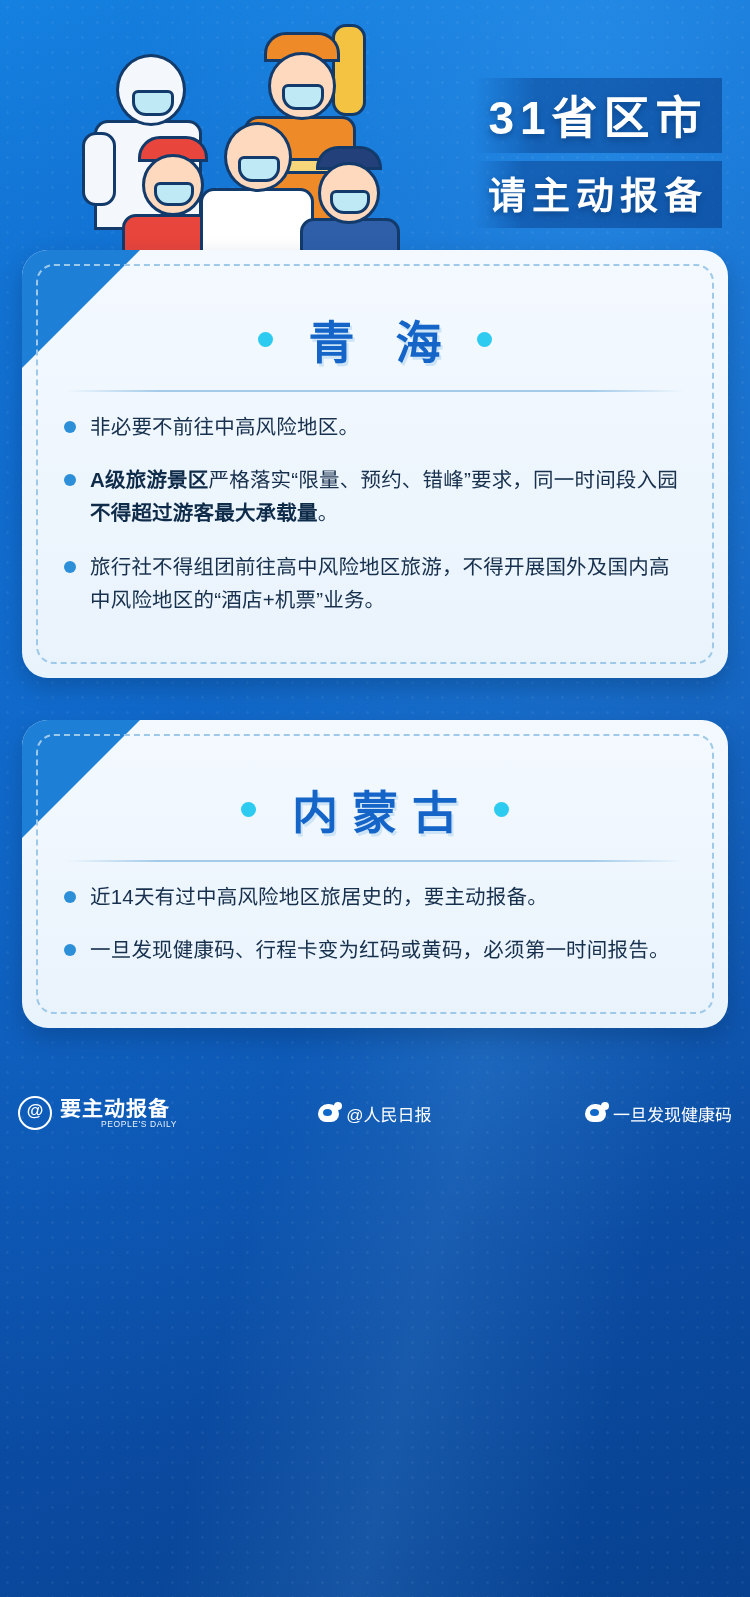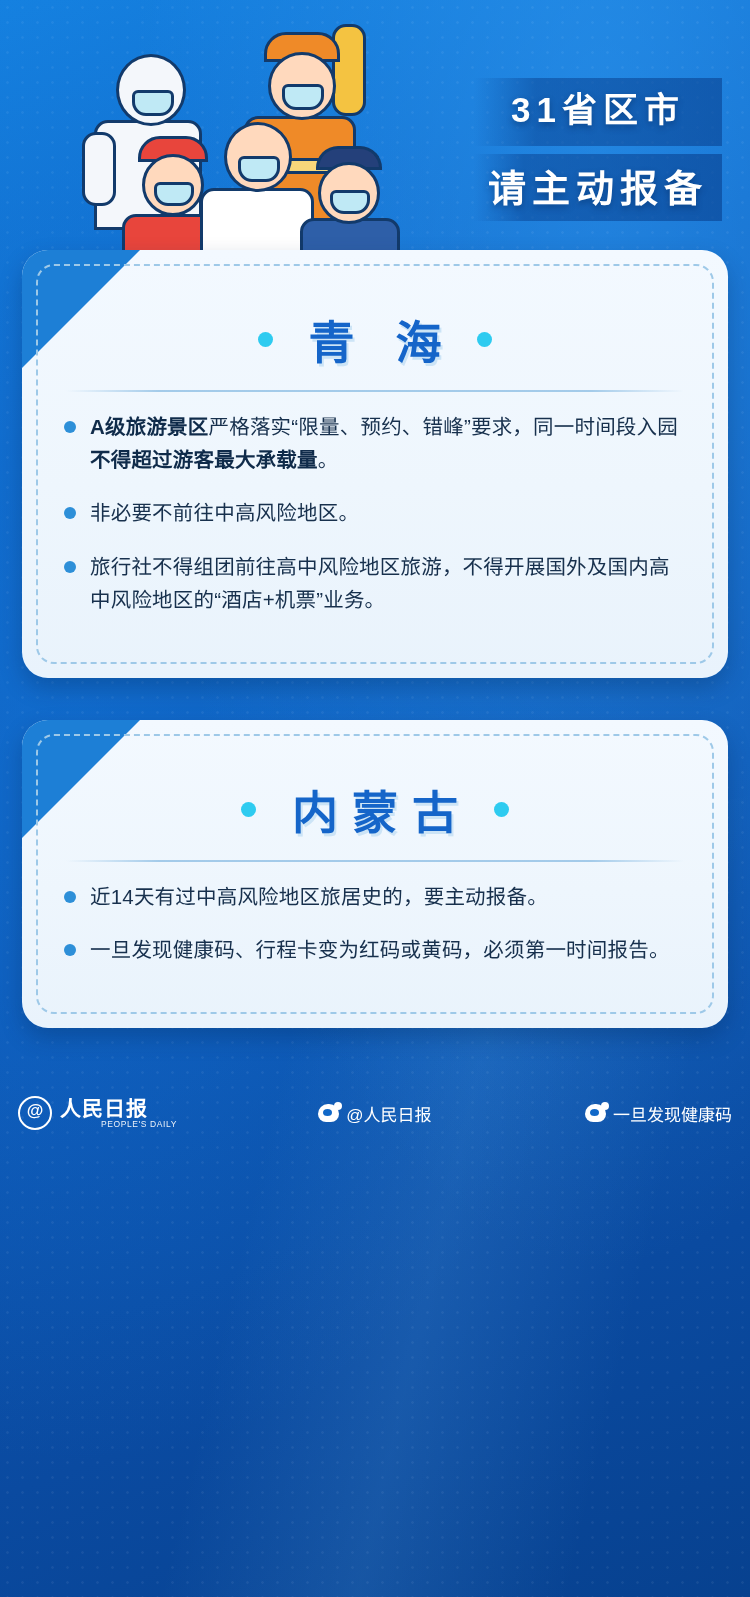--- a/index.html
+++ b/index.html
@@ -57,22 +57,22 @@
     text-align: center;
   }
   .title-line1, .title-line2 {
     display: block;
     color: #ffffff;
     font-weight: 700;
     letter-spacing: 6px;
     text-shadow: 0 3px 6px rgba(0,40,90,.45);
   }
   .title-line1 {
-    font-size: 35px;
-    padding: 3px 14px 14px 14px;
+    font-size: 46px;
+    padding: 3px 14px 6px 14px;
     background: linear-gradient(90deg, rgba(12,80,160,0) 0%, rgba(10,70,150,.55) 25%, rgba(10,70,150,.65) 100%);
   }
   .title-line2 {
     font-size: 38px;
     margin-top: 8px;
     padding: 4px 14px 8px 14px;
     background: linear-gradient(90deg, rgba(12,80,160,0) 0%, rgba(10,70,150,.55) 20%, rgba(10,70,150,.68) 100%);
   }
 
   
@@ -320,22 +320,22 @@
     <div class="card">
       <div class="card-corner"></div>
       <div class="card-inner">
         <div class="province-row">
           <span class="dot"></span>
           <span class="province">青 海</span>
           <span class="dot"></span>
         </div>
         <div class="rule"></div>
         <ul class="bullets">
+          <li>非必要不前往中高风险地区。</li>
           <li><span class="b">A级旅游景区</span>严格落实“限量、预约、错峰”要求，同一时间段入园<span class="b">不得超过游客最大承载量</span>。</li>
-          <li>非必要不前往中高风险地区。</li>
           <li>旅行社不得组团前往高中风险地区旅游，不得开展国外及国内高中风险地区的“酒店+机票”业务。</li>
         </ul>
       </div>
     </div>
 
     <div class="card">
       <div class="card-corner"></div>
       <div class="card-inner">
         <div class="province-row">
           <span class="dot"></span>
@@ -349,21 +349,21 @@
         </ul>
       </div>
     </div>
 
   </div>
 
   <div class="footer">
     <div class="logo">
       <span class="logo-at">@</span>
       <span class="logo-text">
-        <span class="logo-cn" style="display:block;">人民日报</span>
+        <span class="logo-cn" style="display:block;">要主动报备</span>
         <span class="logo-en" style="display:block;padding-left:41px;">PEOPLE'S DAILY</span>
       </span>
     </div>
     <div class="foot-center">
       <span class="wb">
           <i></i>
         </span>
       <span>@人民日报</span>
     </div>
     <div class="foot-right">

